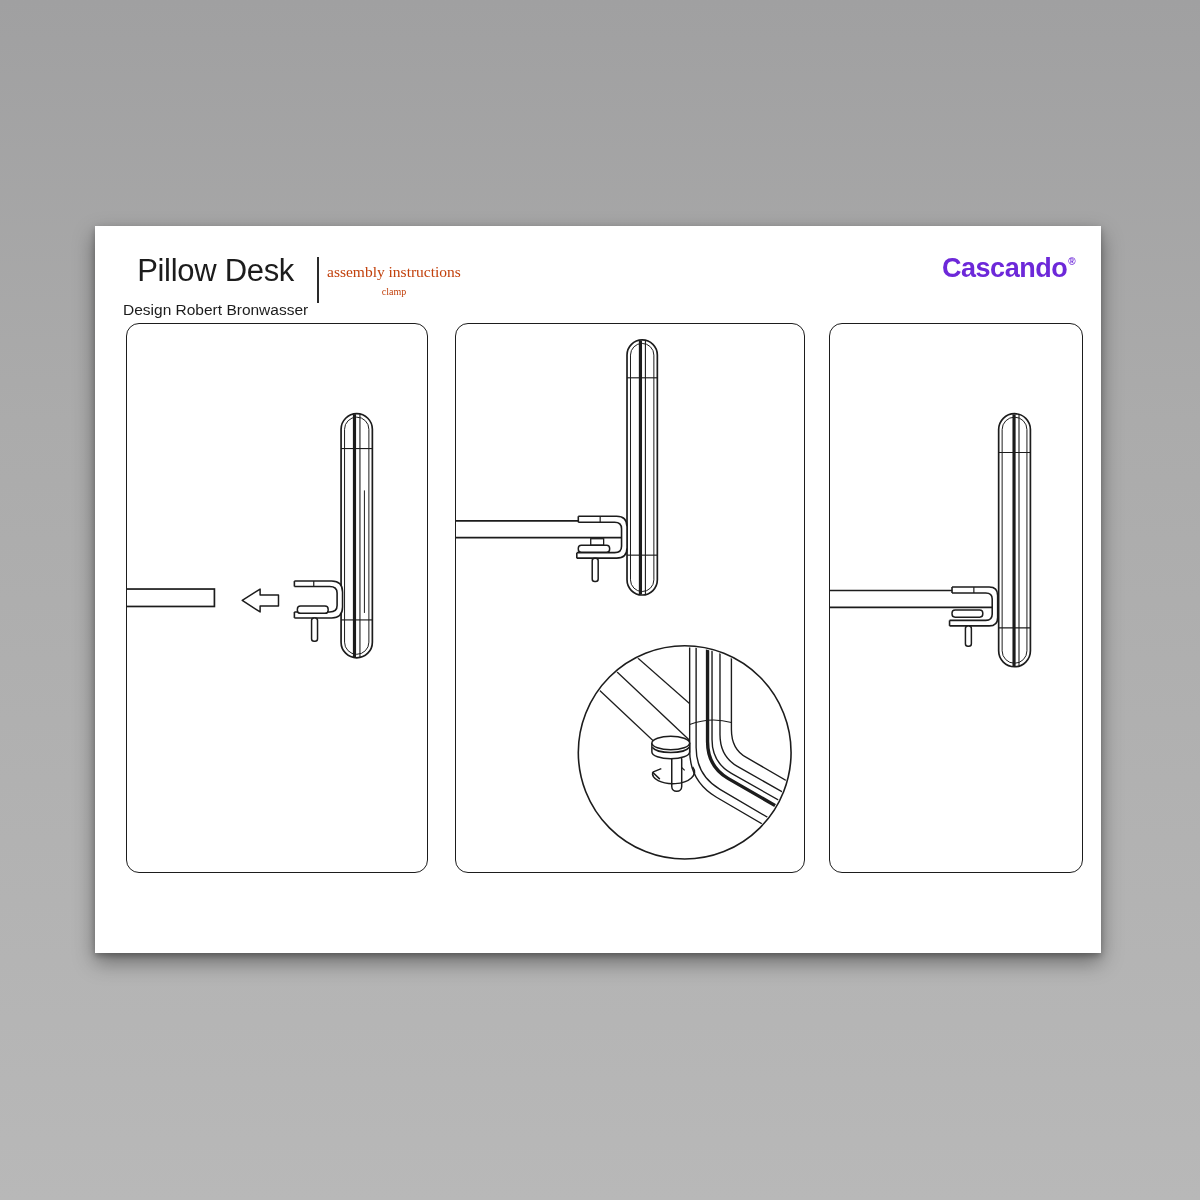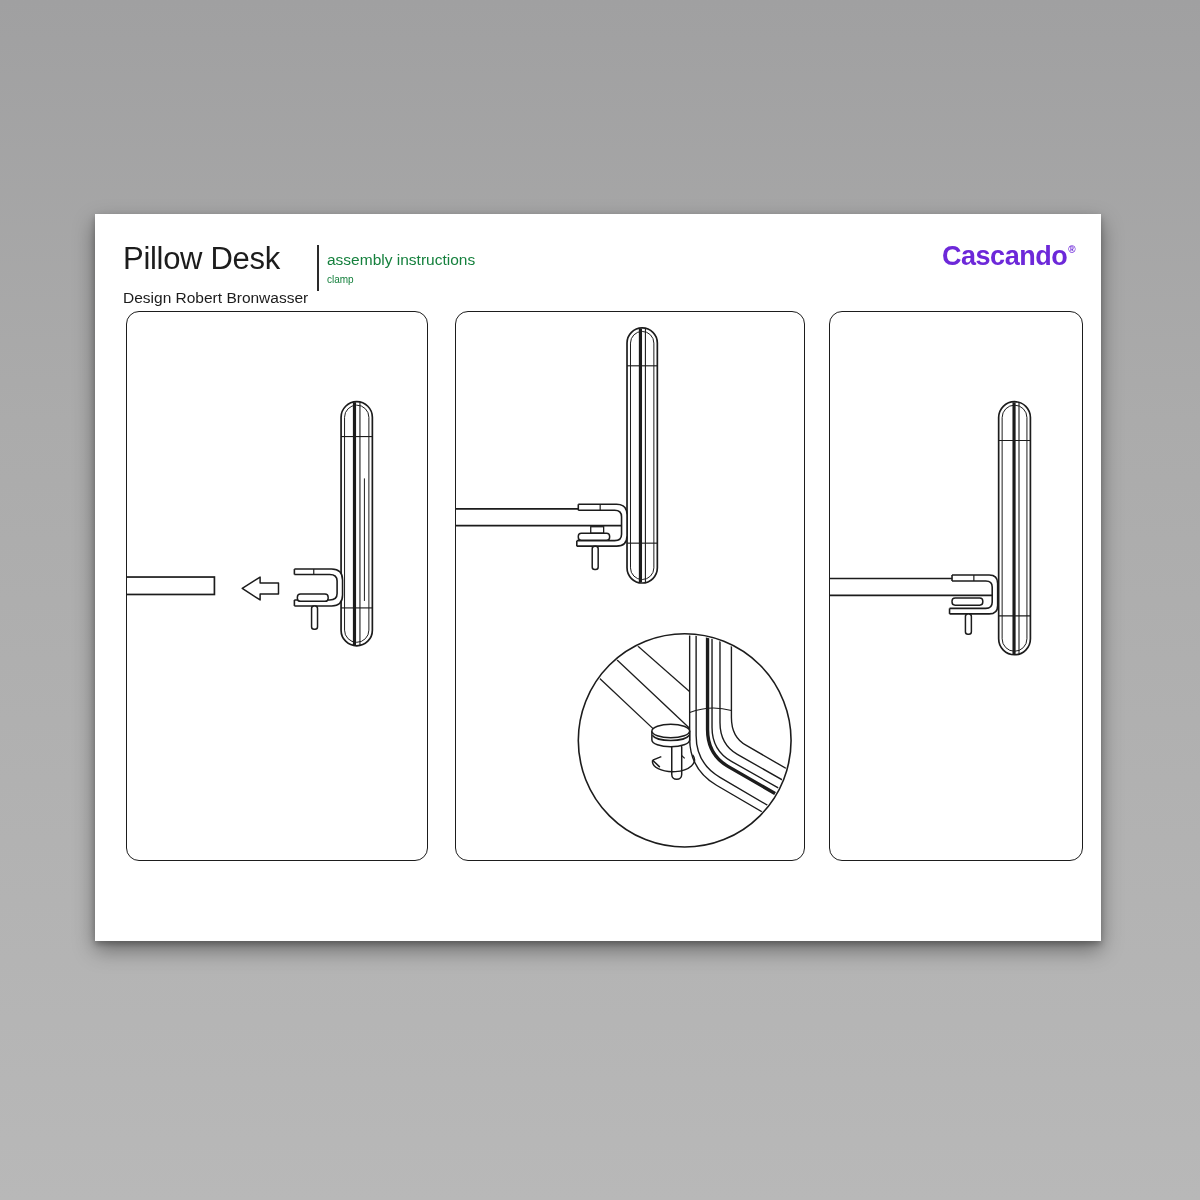--- a/index.html
+++ b/index.html
@@ -1,25 +1,25 @@
 <!DOCTYPE html>
 <html><head>
 <meta charset="utf-8">
 <style>
   html,body{margin:0;padding:0;}
   .stage{position:relative;width:1200px;height:1200px;overflow:hidden;
          background:linear-gradient(180deg,#a0a0a1 0%,#ababab 35%,#b8b8b8 100%);
          font-family:"Liberation Sans",sans-serif;}
-  .paper{position:absolute;left:95px;top:214px;width:1006px;height:727px;background:#ffffff;
-         box-shadow:0 9px 20px rgba(0,0,0,.40),0 3px 6px rgba(0,0,0,.25);}
+  .paper{position:absolute;left:95px;top:226px;width:1006px;height:727px;background:#ffffff;
+         box-shadow:0 9px 20px rgba(0,0,0,.40),0 3px 6px rgba(0,0,0,.25);text-align:center;}
   .title-block{position:absolute;left:28px;top:29px;color:#1c1c1c;}
   .doc-title{font-size:31px;line-height:32px;letter-spacing:-.3px;color:#1c1c1c;}
   .doc-designer{font-size:15.5px;line-height:18px;margin-top:14px;color:#1c1c1c;}
   .header-divider{position:absolute;left:222px;top:31px;width:1.6px;height:46px;background:#2a2a2a;}
-  .assembly-block{position:absolute;left:232px;top:36px;color:#15803d;}
+  .assembly-block{position:absolute;left:232px;top:36px;color:#c2410c;font-family:Liberation Serif, serif;}
   .doc-type{font-size:15.5px;line-height:20px;}
   .doc-variant{font-size:10px;line-height:20px;}
   .brand{position:absolute;right:27px;top:27px;font-size:27px;font-weight:bold;
          letter-spacing:-.5px;color:#6d28d9;}
   .brand sup{font-size:10px;font-weight:bold;position:relative;top:-2px;left:1px;}
   .panel{position:absolute;top:97px;height:550px;border:1.7px solid #1d1d1d;border-radius:13px;
          box-sizing:border-box;background:#fff;}
   #panel-1{left:31px;width:302px;}
   #panel-2{left:360px;width:350px;}
   #panel-3{left:734px;width:254px;}

